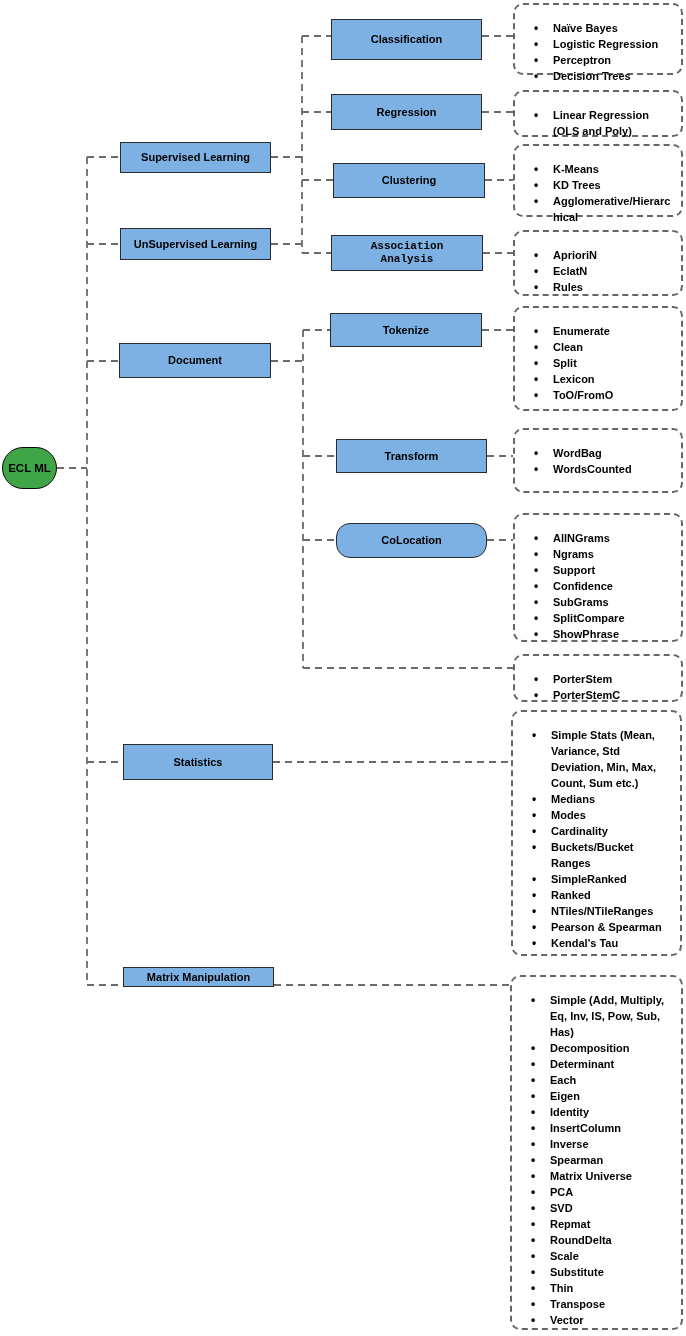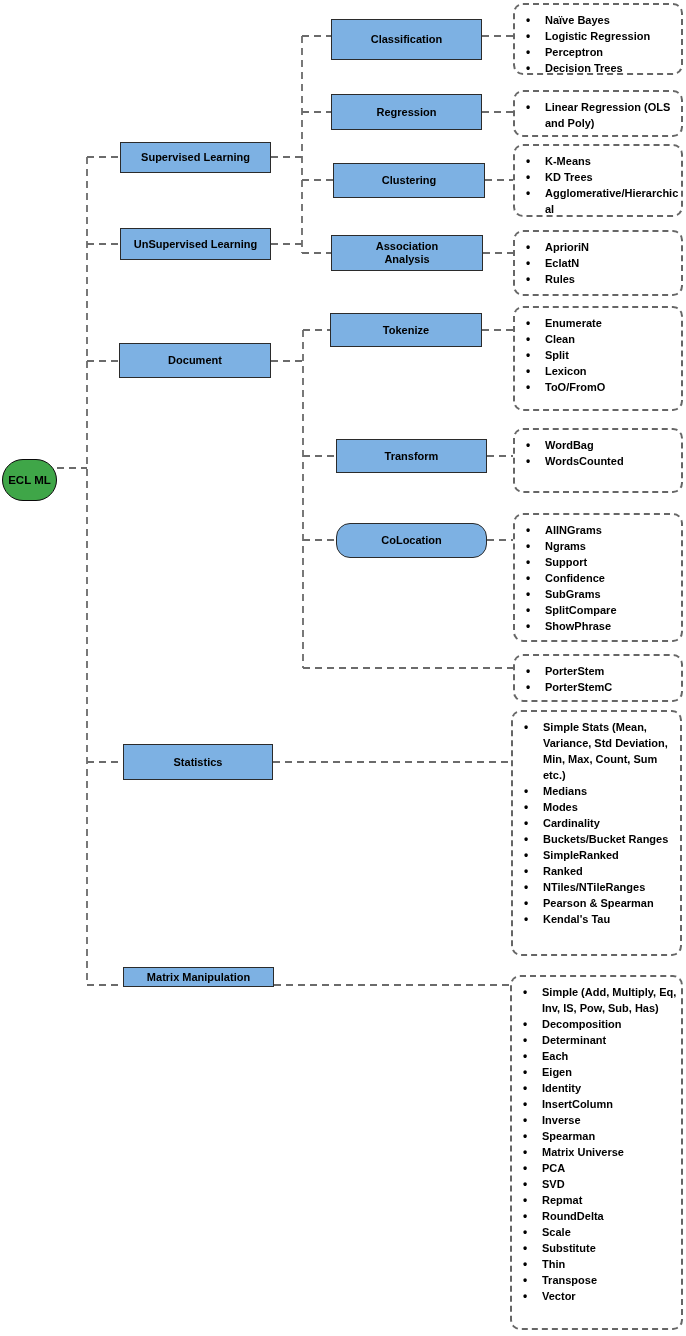--- a/index.html
+++ b/index.html
@@ -54,21 +54,21 @@
     color: var(--text);
   }
   .list-box {
     position: absolute;
     border: 2px dashed var(--list_border);
     border-radius: 10px;
     background: var(--background);
   }
   .list-box ul {
     list-style: none;
-    margin: 0;
+    margin: 8px;
     padding: 7px 2px 7px 30px;
   }
   .list-box li {
     position: relative;
     font-weight: bold;
     font-size: 11px;
     line-height: 16px;
     overflow-wrap: break-word;
   }
   .list-box li::before {
@@ -86,21 +86,21 @@
 
   <svg class="connectors" viewBox="0 0 686 1336" fill="none" style="stroke: var(--connector); stroke-width: 1.8; stroke-dasharray: 7 5;">
     <path d="M57 468 H87 M87 157 V985 M87 157 H120 M87 244 H120 M87 361 H119 M87 762 H123 M87 985 H123"></path>
     <path d="M271 157 H302 M271 244 H302 M302 36 V253 M302 36 H331 M302 112 H331 M302 180 H333 M302 253 H331"></path>
     <path d="M271 361 H303 M303 330 V668 M303 330 H330 M303 456 H336 M303 540 H336 M303 668 H513"></path>
     <path d="M482 36 H513 M482 112 H513 M485 180 H513 M483 253 H513 M482 330 H513 M487 456 H513 M487 540 H513"></path>
     <path d="M273 762 H511"></path>
     <path d="M274 985 H510"></path>
   </svg>
 
-  <div class="root-node" style="left:2px; top:447px; width:55px; height:42px;margin-top:12px;">
+  <div class="root-node" style="left:2px; top:447px; width:55px; height:42px;">
     <span>ECL ML</span>
   </div>
 
   <div class="node" style="left:120px; top:142px; width:151px; height:31px;">
     <span>Supervised Learning</span>
   </div>
   <div class="node" style="left:120px; top:228px; width:151px; height:32px;">
     <span>UnSupervised Learning</span>
   </div>
   <div class="node" style="left:123px; top:744px; width:150px; height:36px;">
@@ -115,21 +115,21 @@
 
   <div class="node" style="left:331px; top:19px; width:151px; height:41px;">
     <span>Classification</span>
   </div>
   <div class="node" style="left:331px; top:94px; width:151px; height:36px;">
     <span>Regression</span>
   </div>
   <div class="node" style="left:333px; top:163px; width:152px; height:35px;">
     <span>Clustering</span>
   </div>
-  <div class="node wrap2" style="left:331px; top:235px; width:152px; height:36px;">
+  <div class="node wrap2" style="left:331px; top:235px; width:152px; height:36px;font-family:Liberation Mono, monospace;">
     <span>Association Analysis</span>
   </div>
   <div class="node" style="left:330px; top:313px; width:152px; height:34px;">
     <span>Tokenize</span>
   </div>
   <div class="node" style="left:336px; top:439px; width:151px; height:34px;">
     <span>Transform</span>
   </div>
   <div class="node" style="left:336px; top:523px; width:151px; height:35px;border-radius:14px;">
     <span>CoLocation</span>

